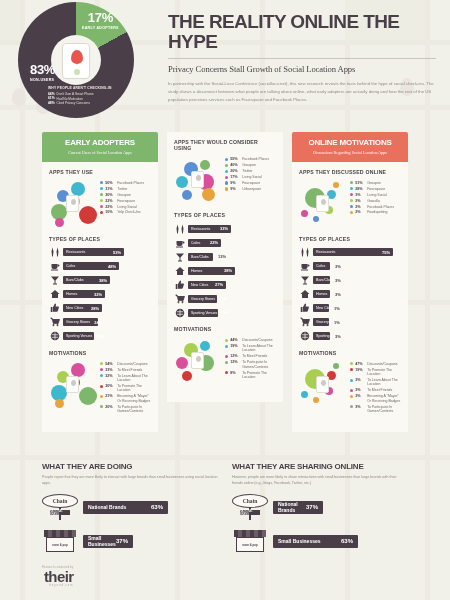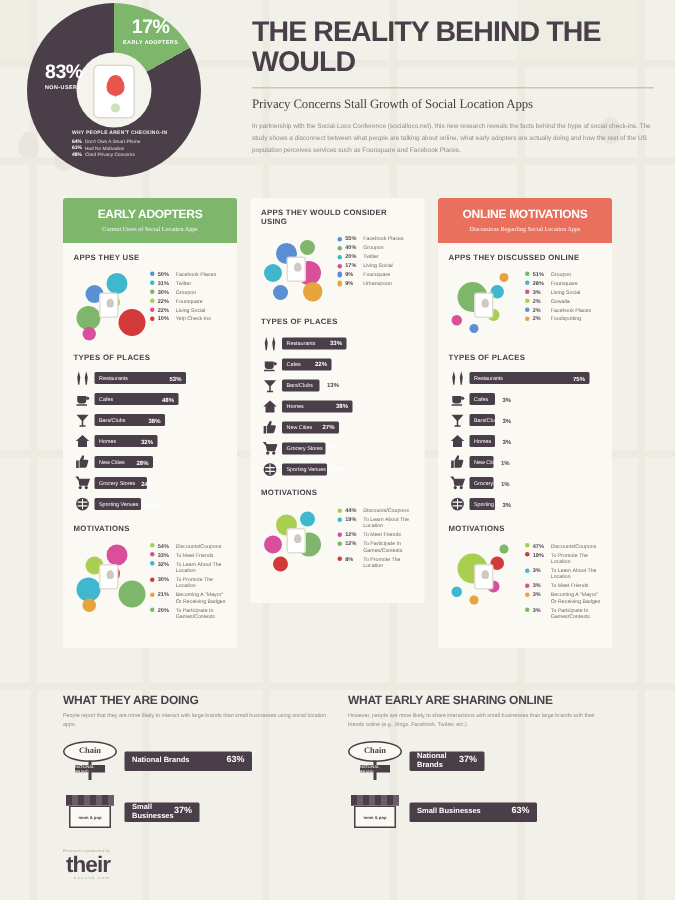--- a/index.html
+++ b/index.html
@@ -29,21 +29,21 @@
     background: conic-gradient(#7eb66b 0deg 61deg, #4a3f48 61deg 360deg);
   }
   .donut-hole { position:absolute; left:33px; top:33px; width:50px; height:50px; border-radius:50%; background:#f4f3ec; }
   .phone { position:absolute; left:44px; top:41px; width:28px; height:36px; background:#fff; border-radius:4px; border:1px solid #ddd9cf; }
   .phone .pin { position:absolute; left:8px; top:6px; width:12px; height:14px; background:#e8554d; border-radius:50% 50% 50% 50%/60% 60% 40% 40%; }
   .phone .pin:after { content:""; position:absolute; left:3.5px; top:9px; border-left:2.5px solid transparent; border-right:2.5px solid transparent; border-top:6px solid #e8554d; }
   .phone .dot { position:absolute; left:11px; bottom:3px; width:6px; height:6px; border-radius:50%; background:#cfe0b8; }
   .pct-17 { position:absolute; left:64px; top:8px; text-align:center; color:#fff; }
   .pct-17 .n { font-size:13px; font-weight:bold; letter-spacing:-.3px; }
   .pct-17 .l { font-size:3.6px; font-weight:bold; letter-spacing:.3px; margin-top:1px; }
-  .pct-83 { position:absolute; left:12px; top:38px; text-align:left; color:#fff; }
+  .pct-83 { position:absolute; left:12px; top:60px; text-align:left; color:#fff; }
   .pct-83 .n { font-size:13px; font-weight:bold; letter-spacing:-.3px; }
   .pct-83 .l { font-size:3.6px; font-weight:bold; letter-spacing:.3px; margin-top:1px; }
   .donut-legend { position:absolute; left:30px; top:84px; width:74px; }
   .donut-legend .ttl { font-size:3.3px; font-weight:bold; color:#f0eee6; letter-spacing:.2px; margin-bottom:1.5px; }
   .donut-legend .row { display:flex; align-items:center; gap:2px; font-size:3.2px; color:#e2ded5; line-height:1.5; }
   .donut-legend .row b { color:#fff; font-size:3.3px; }
 
   .head-right { position:absolute; left:168px; top:12px; width:268px; }
   .h-title { font-size:19px; font-weight:bold; letter-spacing:-.6px; line-height:1.05; color:#4a3f48; }
   .h-rule { height:1px; background:#c9c5b8; margin:6px 0 5px; }
@@ -166,21 +166,21 @@
      <span>Had No Motivation</span>
    </div>
             <div class="row">
      <b>48%</b>
      <span>Cited Privacy Concerns</span>
    </div>
           </div>
       </div>
     </div>
     <div class="head-right">
-      <div class="h-title">THE REALITY BEHIND THE WOULD</div>
+      <div class="h-title">THE REALITY ONLINE THE HYPE</div>
       <div class="h-rule"></div>
       <div class="h-sub">Privacy Concerns Stall Growth of Social Location Apps</div>
       <div class="h-body">In partnership with the Social-Loco Conference (socialloco.net), this new research reveals the facts behind the hype of social check-ins. The study shows a disconnect between what people are talking about online, what early adopters are actually doing and how the rest of the US population perceives services such as Foursquare and Facebook Places.</div>
     </div>
   </div>
 
   <div class="cols" id="columns">
       <div class="col c1">
     <div class="col-head" style="background:#7eb66b">
       <div class="t">EARLY ADOPTERS</div>
@@ -760,21 +760,21 @@
               <span>mom &amp; pop</span>
             </div>
          </div>
       <div class="b-bar" style="width:50px">
         <span class="nm">Small Businesses</span>
         <span class="pc">37%</span>
       </div>
     </div>
   </div>
       <div class="bot b2">
-    <div class="bot-t">WHAT EARLY ARE SHARING ONLINE</div>
+    <div class="bot-t">WHAT THEY ARE SHARING ONLINE</div>
     <div class="bot-s">However, people are more likely to share interactions with small businesses than large brands with their friends online (e.g., blogs, Facebook, Twitter, etc.)</div>
     <div class="bot-row">
       <div class="sign">
            <div class="ellipse">
               <span>Chain</span>
             </div>
            <div class="post"></div>
            <div class="plate">
               <span>NATIONAL BRAND</span>
             </div>

